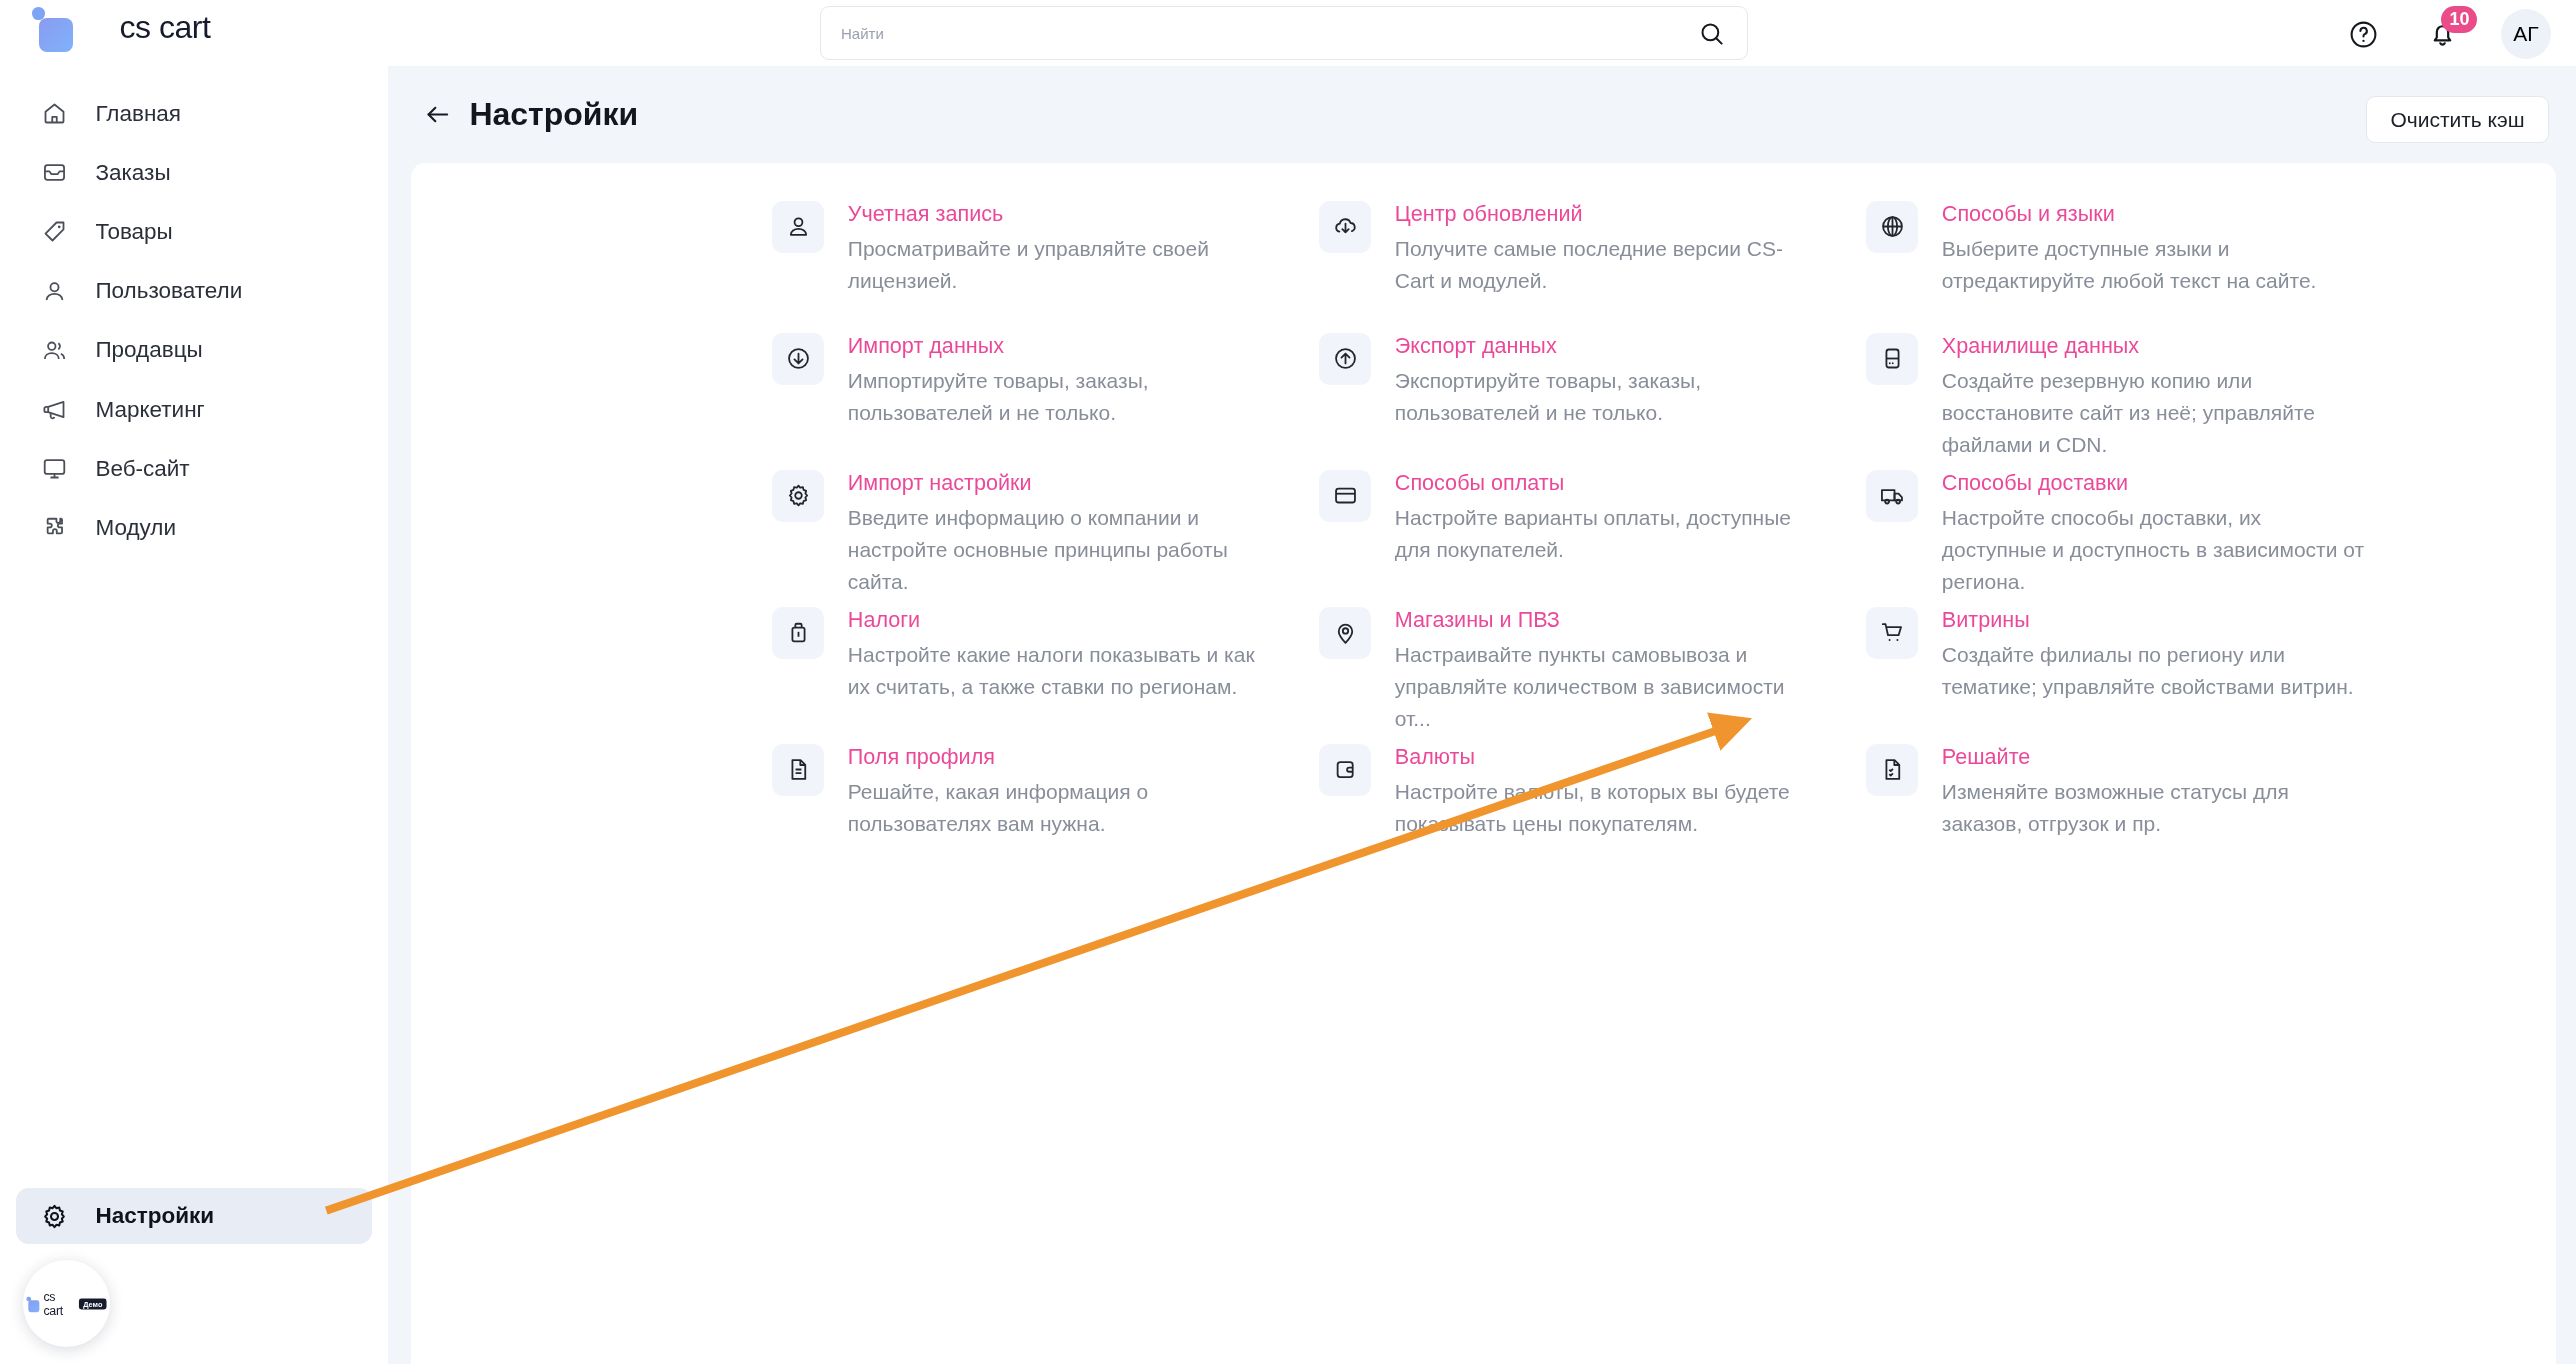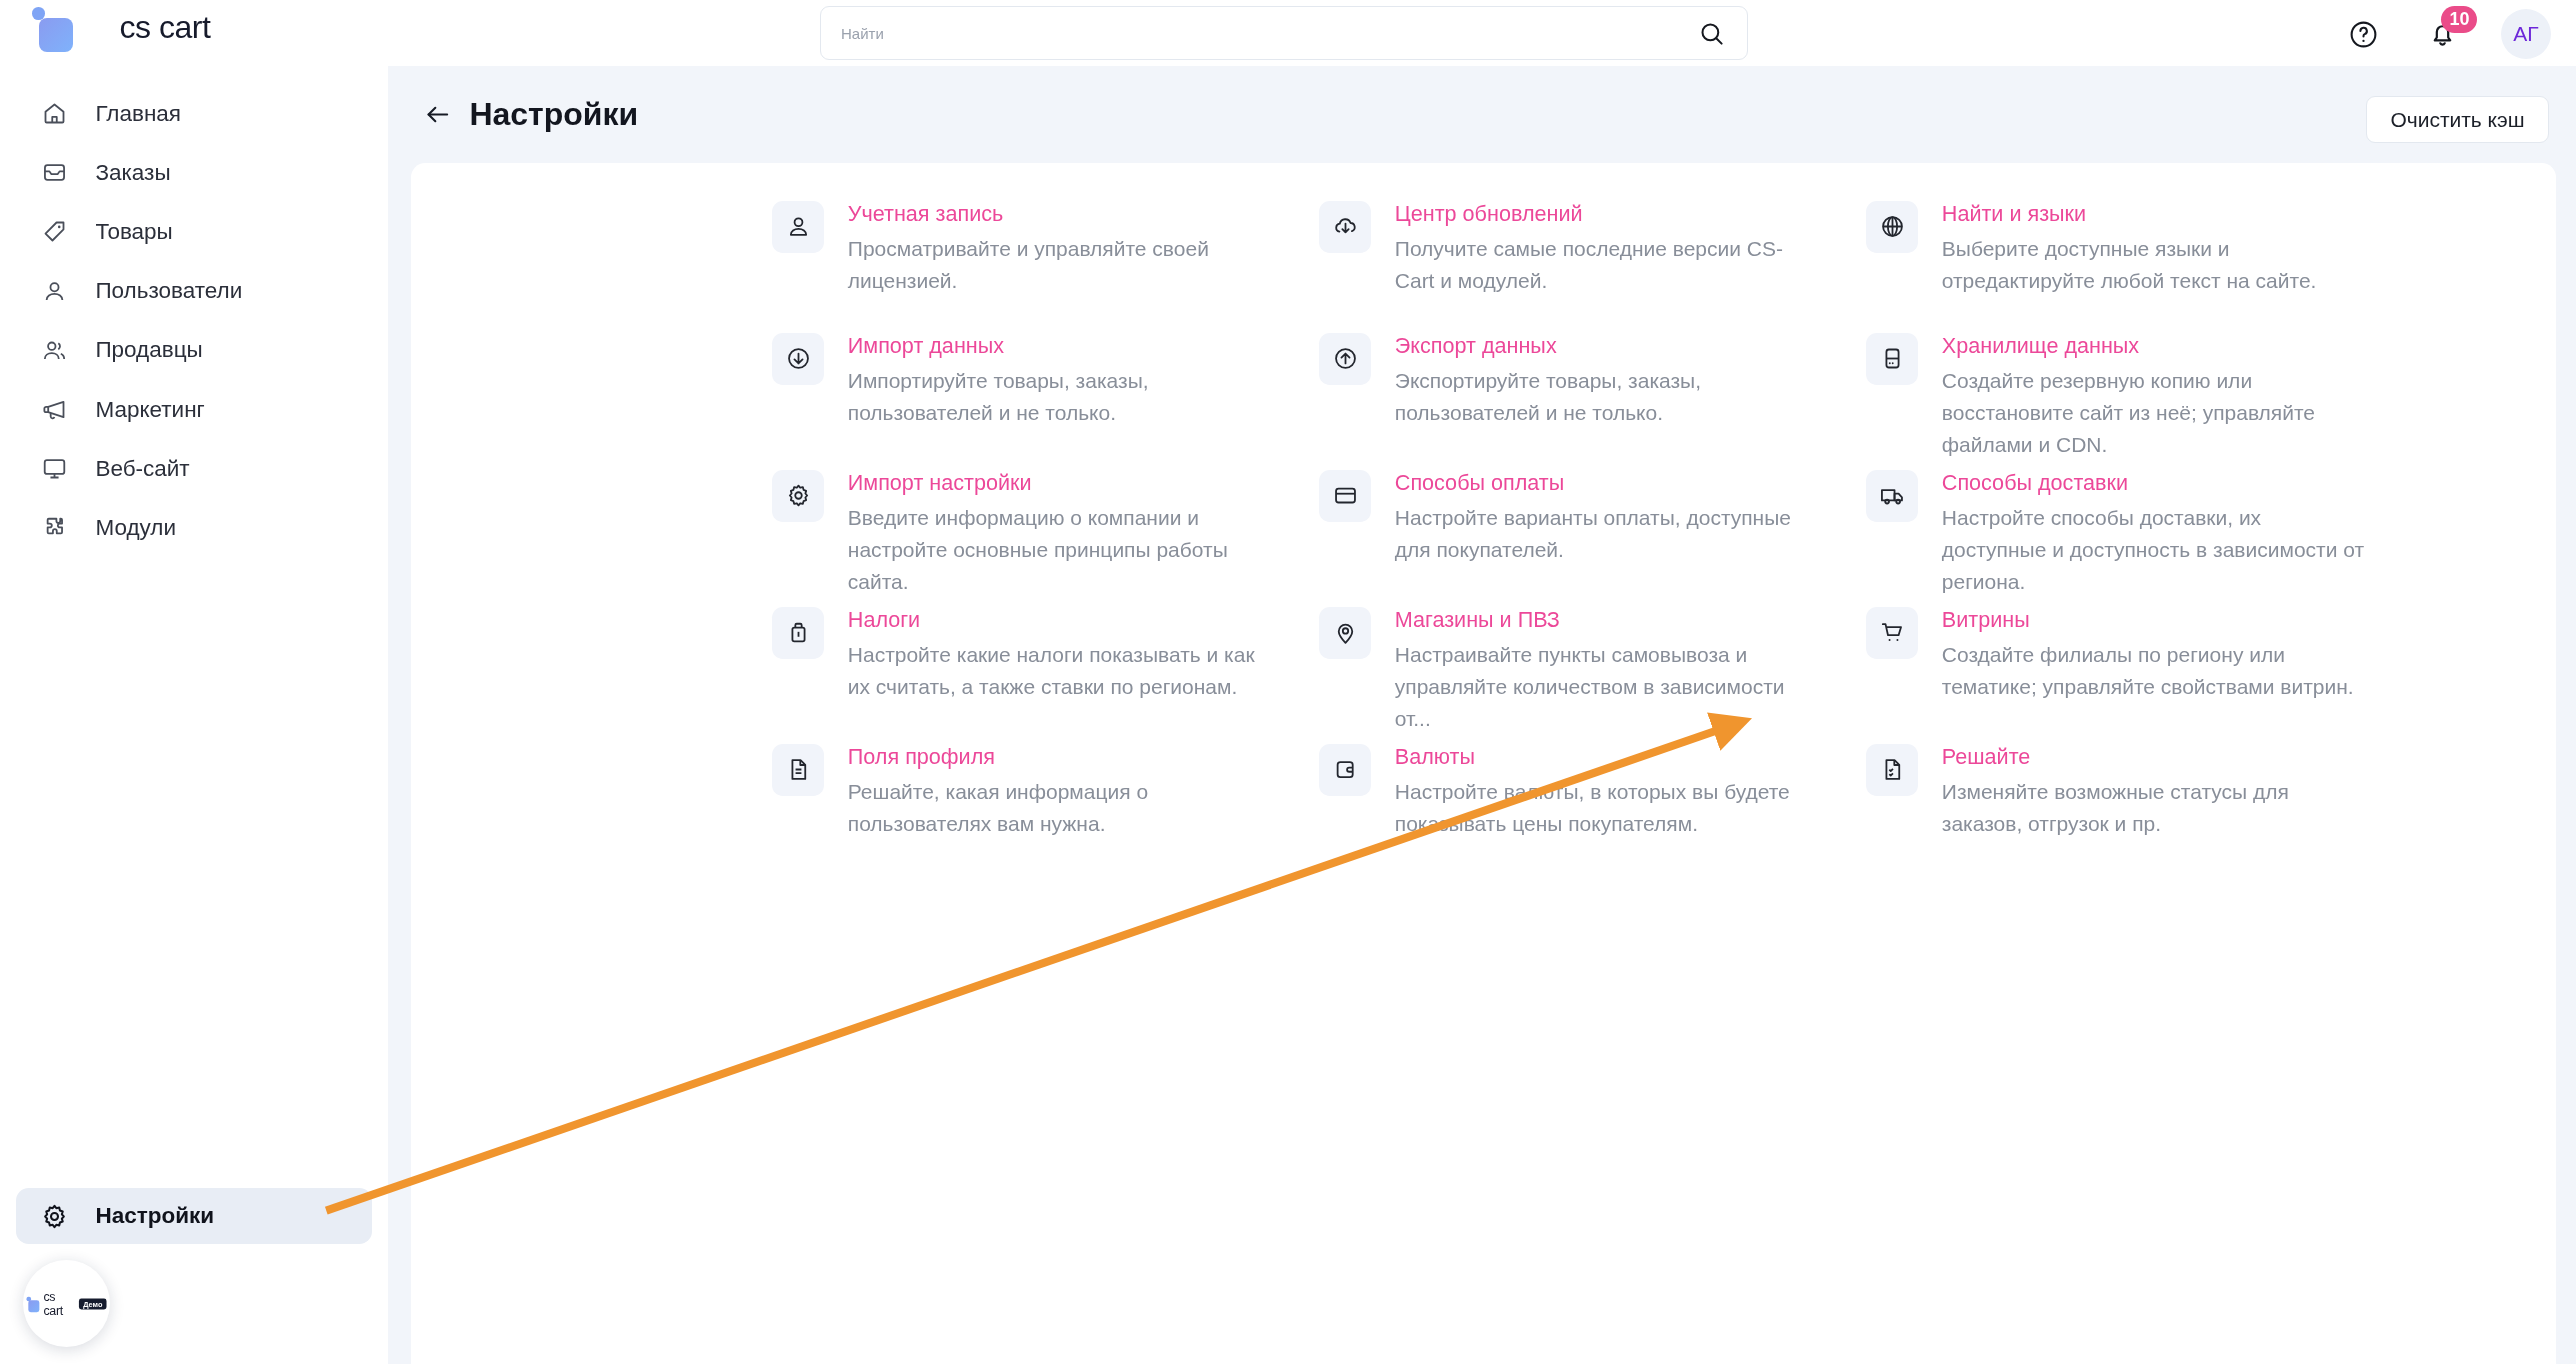--- a/index.html
+++ b/index.html
@@ -38,21 +38,21 @@
   .search-btn { width: 32px; height: 32px; display: flex; align-items: center; justify-content: center; cursor: pointer; }
 
   .top-actions { position: absolute; right: 25px; top: 9px; display: flex; align-items: center; gap: 38px; }
   .icon-btn { width: 41px; height: 41px; display: flex; align-items: center; justify-content: center; cursor: pointer; position: relative; }
   .bell-badge {
     position: absolute; top: -8px; right: -14.4px; min-width: 36px; height: 27px;
     background: #ea4c89; color: #fff; border-radius: 13.5px; font-size: 18px; font-weight: 600;
     display: flex; align-items: center; justify-content: center; padding: 0 7.2px;
   }
   .avatar {
-    width: 50px; height: 50px; border-radius: 50%; background: #edf1f8; color: #6d28d9;
+    width: 50px; height: 50px; border-radius: 50%; background: #edf1f8; color: #000000;
     display: flex; align-items: center; justify-content: center; font-size: 21px; font-weight: 500; cursor: pointer;
   }
 
   
   .sidebar {
     position: absolute; left: 0; top: 66px; width: 388px; height: 1299px;
     background: #ffffff; padding-top: 21.6px;
   }
   .nav-item {
     display: flex; align-items: center; gap: 25px; height: 52px; margin: 0 16px 7.2px 16px;
@@ -303,21 +303,21 @@
           </div>
           <div class="card">
             <span class="card-ico">
               <svg width="27" height="27" viewBox="0 0 24 24" fill="none" stroke="#23262e" stroke-width="1.6">
                 <circle cx="12" cy="12" r="8.4"></circle>
                   <path d="M12 3.6v16.8M3.6 12h16.8"></path>
                 <ellipse cx="12" cy="12" rx="4.1" ry="8.4"></ellipse>
               </svg>
             </span>
             <div class="card-body">
-              <div class="card-title">Найти и языки</div>
+              <div class="card-title">Способы и языки</div>
               <div class="card-desc">Выберите доступные языки и отредактируйте любой текст на сайте.</div>
             </div>
           </div>
         </div>
 
         <div class="grid-row" style="min-height:132px">
           <div class="card">
             <span class="card-ico">
               <svg width="27" height="27" viewBox="0 0 24 24" fill="none" stroke="#23262e" stroke-width="1.6" stroke-linecap="round" stroke-linejoin="round">
                 <circle cx="12" cy="12" r="8.4"></circle>

